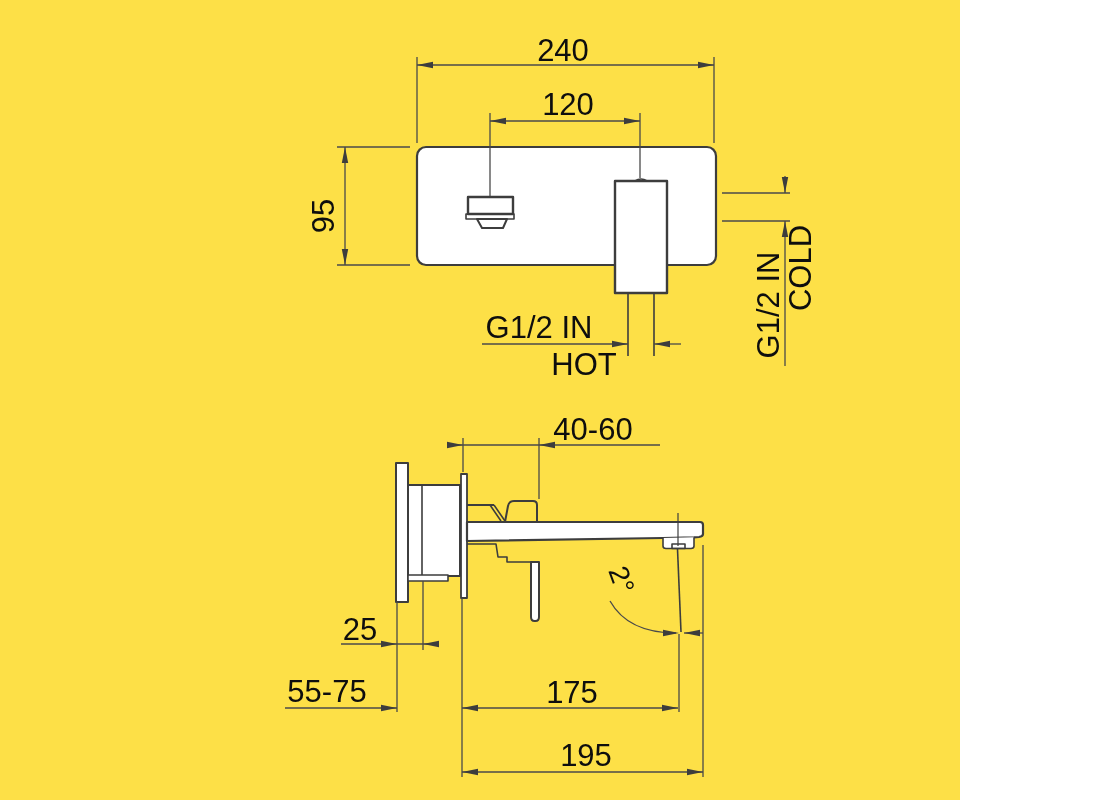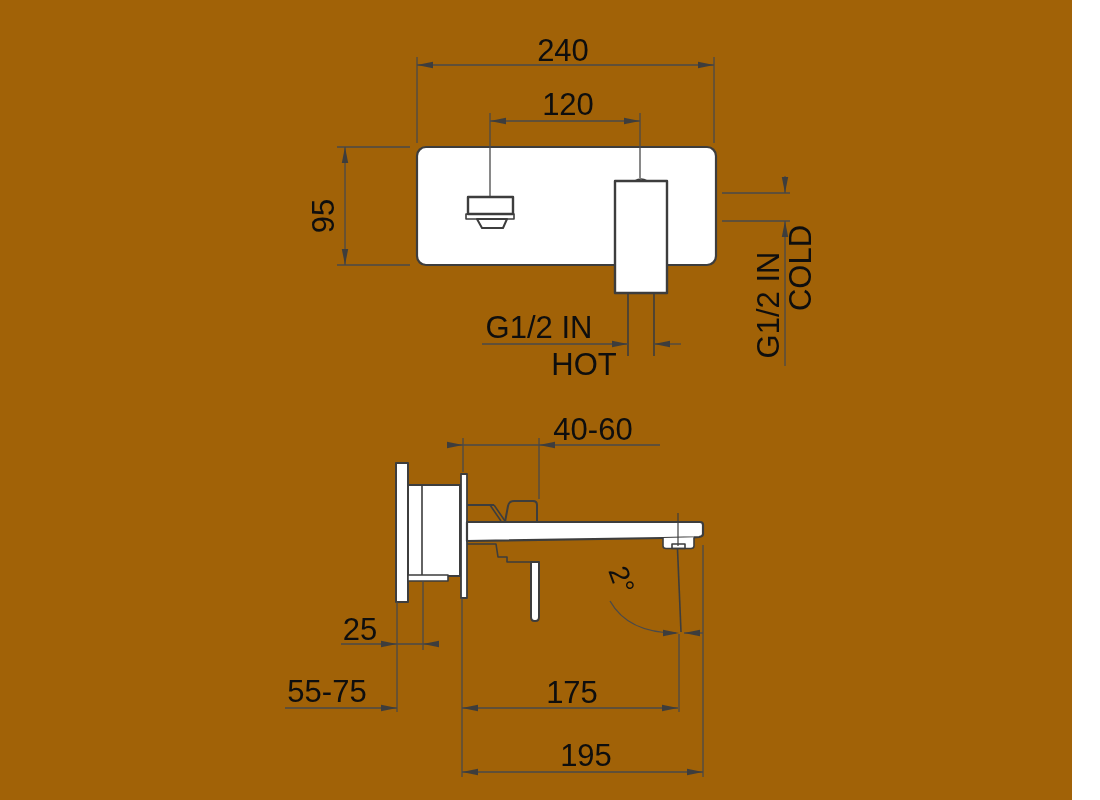--- a/index.html
+++ b/index.html
@@ -1,16 +1,16 @@
 <!DOCTYPE html>
 <html><head>
 <meta charset="utf-8">
 <style>
   html,body{margin:0;padding:0;background:#ffffff;}
-  .canvas{position:relative;width:1072px;height:800px;background:#a16207;overflow:hidden;
+  .canvas{position:relative;width:960px;height:800px;background:#fde047;overflow:hidden;
           font-family:"Liberation Sans", sans-serif;}
   svg{position:absolute;left:0;top:0;}
   svg text{font-family:"Liberation Sans", sans-serif;fill:#0e0e0e;font-size:31px;}
   svg text.small{font-size:28px;}
   .part{fill:#ffffff;stroke:#3d3d3d;stroke-width:2.2;stroke-linejoin:round;}
   .part-thin{fill:none;stroke:#3d3d3d;stroke-width:1.6;stroke-linejoin:round;}
   .part-open{fill:none;stroke:#3d3d3d;stroke-width:2;stroke-linejoin:round;}
   .dim{stroke:#4a4a4a;stroke-width:1.3;fill:none;}
   .pipe{stroke:#3d3d3d;stroke-width:1.6;fill:none;}
   .arrow{fill:#3d3d3d;stroke:none;}

